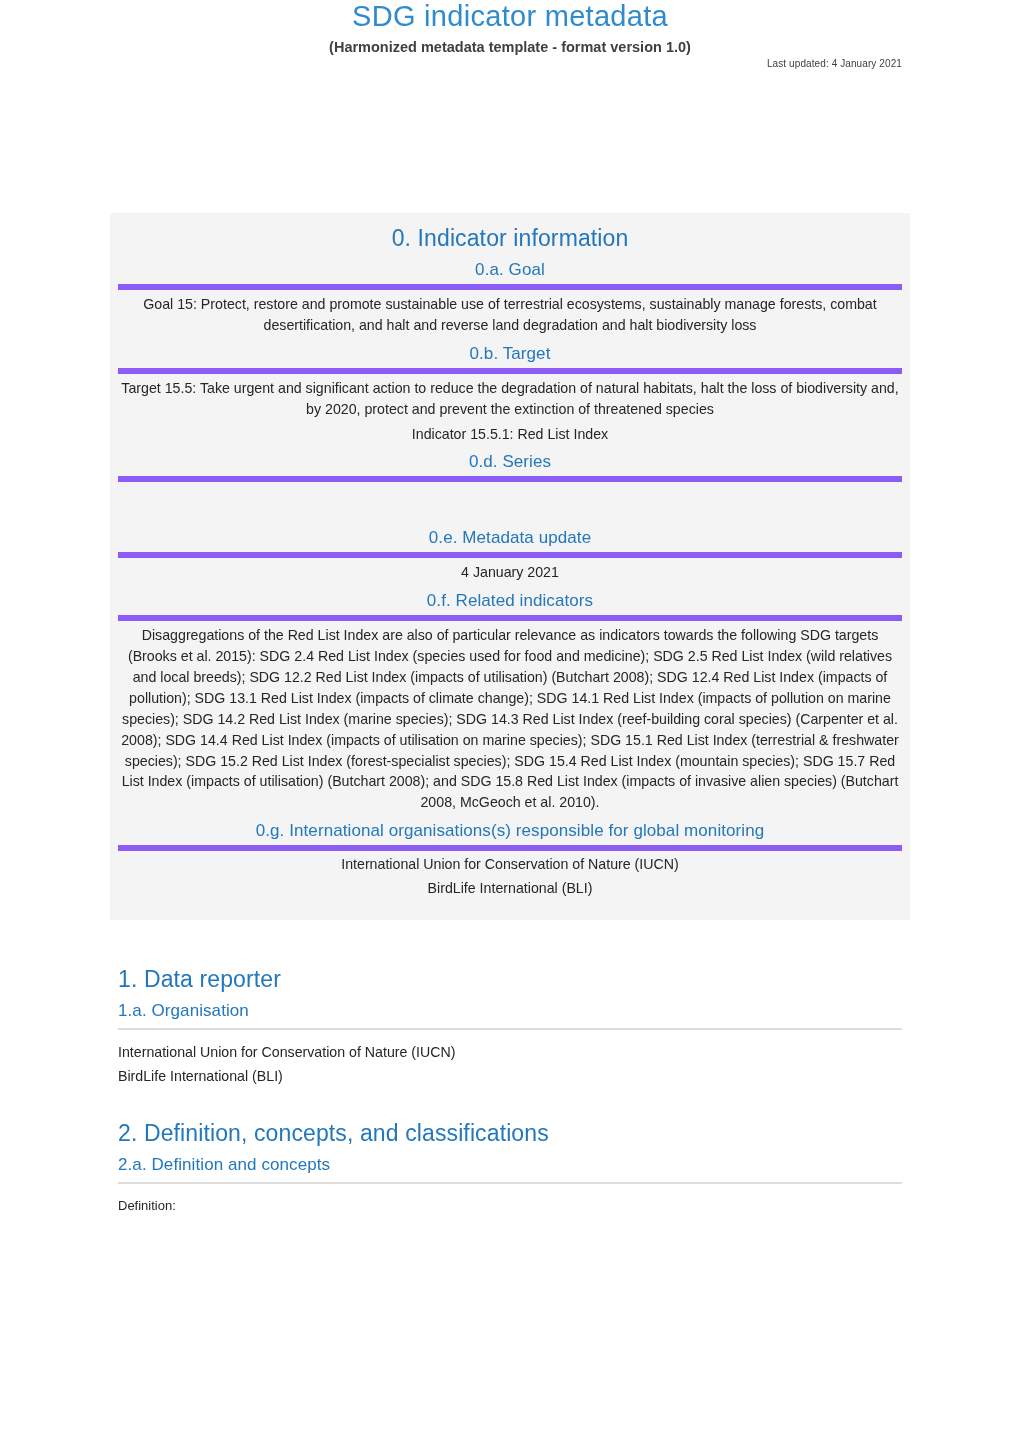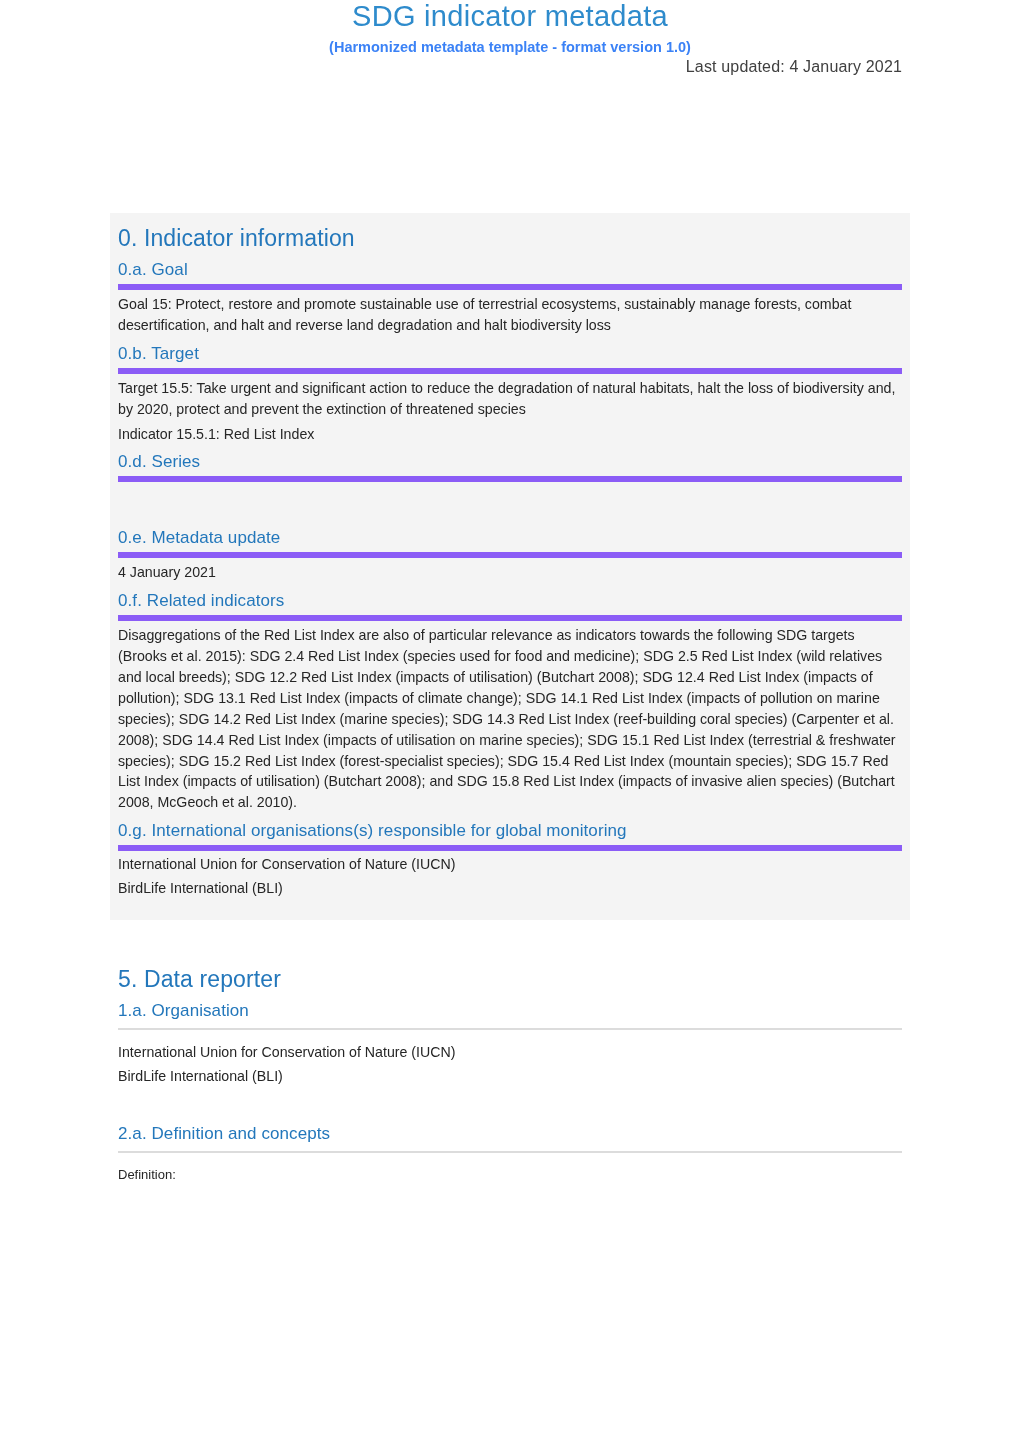--- a/index.html
+++ b/index.html
@@ -21,56 +21,57 @@
     box-sizing: border-box;
     padding: 0;
     position: relative;
   }
 
   
   .last-updated {
     position: absolute;
     top: 58px;
     right: 118px;
-    font-size: 16px;
+    font-size: 10px;
     color: #404040;
     letter-spacing: 0.01em;
   }
 
   
   .doc-title {
     margin: 0;
     text-align: center;
     font-size: 29px;
     font-weight: normal;
     color: #2E8BCC;
     letter-spacing: 0.01em;
   }
   .doc-subtitle {
     margin: 6px 0 0 0;
     text-align: center;
     font-size: 14.5px;
     font-weight: bold;
-    color: #3b82f6;
+    color: #404040;
   }
 
   
   .content {
     position: absolute;
     left: 118px;
     top: 213px;
     width: 784px;
   }
 
   
   .shaded {
     background: #f4f4f4;
     padding: 8px 8px 18px 8px;
     margin-left: -8px;
     margin-right: -8px;
+    text-align: center;
   }
 
   h1.section {
     font-size: 23px;
     font-weight: normal;
     color: #2377BB;
     margin: 4px 0 2px 0;
     letter-spacing: 0.005em;
   }
   h2.subsection {
@@ -150,29 +151,30 @@
 
       <h2 class="subsection faintrule">0.g. International organisations(s) responsible for global monitoring</h2>
       <p class="body tight">International Union for Conservation of Nature (IUCN)</p>
       <p class="body tight">BirdLife International (BLI)</p>
 
     </div>
 
     <div class="block-gap"></div>
 
     <div>
-      <h1 class="section">5. Data reporter</h1>
+      <h1 class="section">1. Data reporter</h1>
 
       <h2 class="subsection ruled">1.a. Organisation</h2>
       <p class="body tight">International Union for Conservation of Nature (IUCN)</p>
       <p class="body tight">BirdLife International (BLI)</p>
     </div>
 
     <div class="block-gap-sm"></div>
 
     <div>
+      <h1 class="section">2. Definition, concepts, and classifications</h1>
 
       <h2 class="subsection ruled">2.a. Definition and concepts</h2>
       <p class="body bold">Definition:</p>
     </div>
 
   </div>
 </div>
 
 </body></html>

